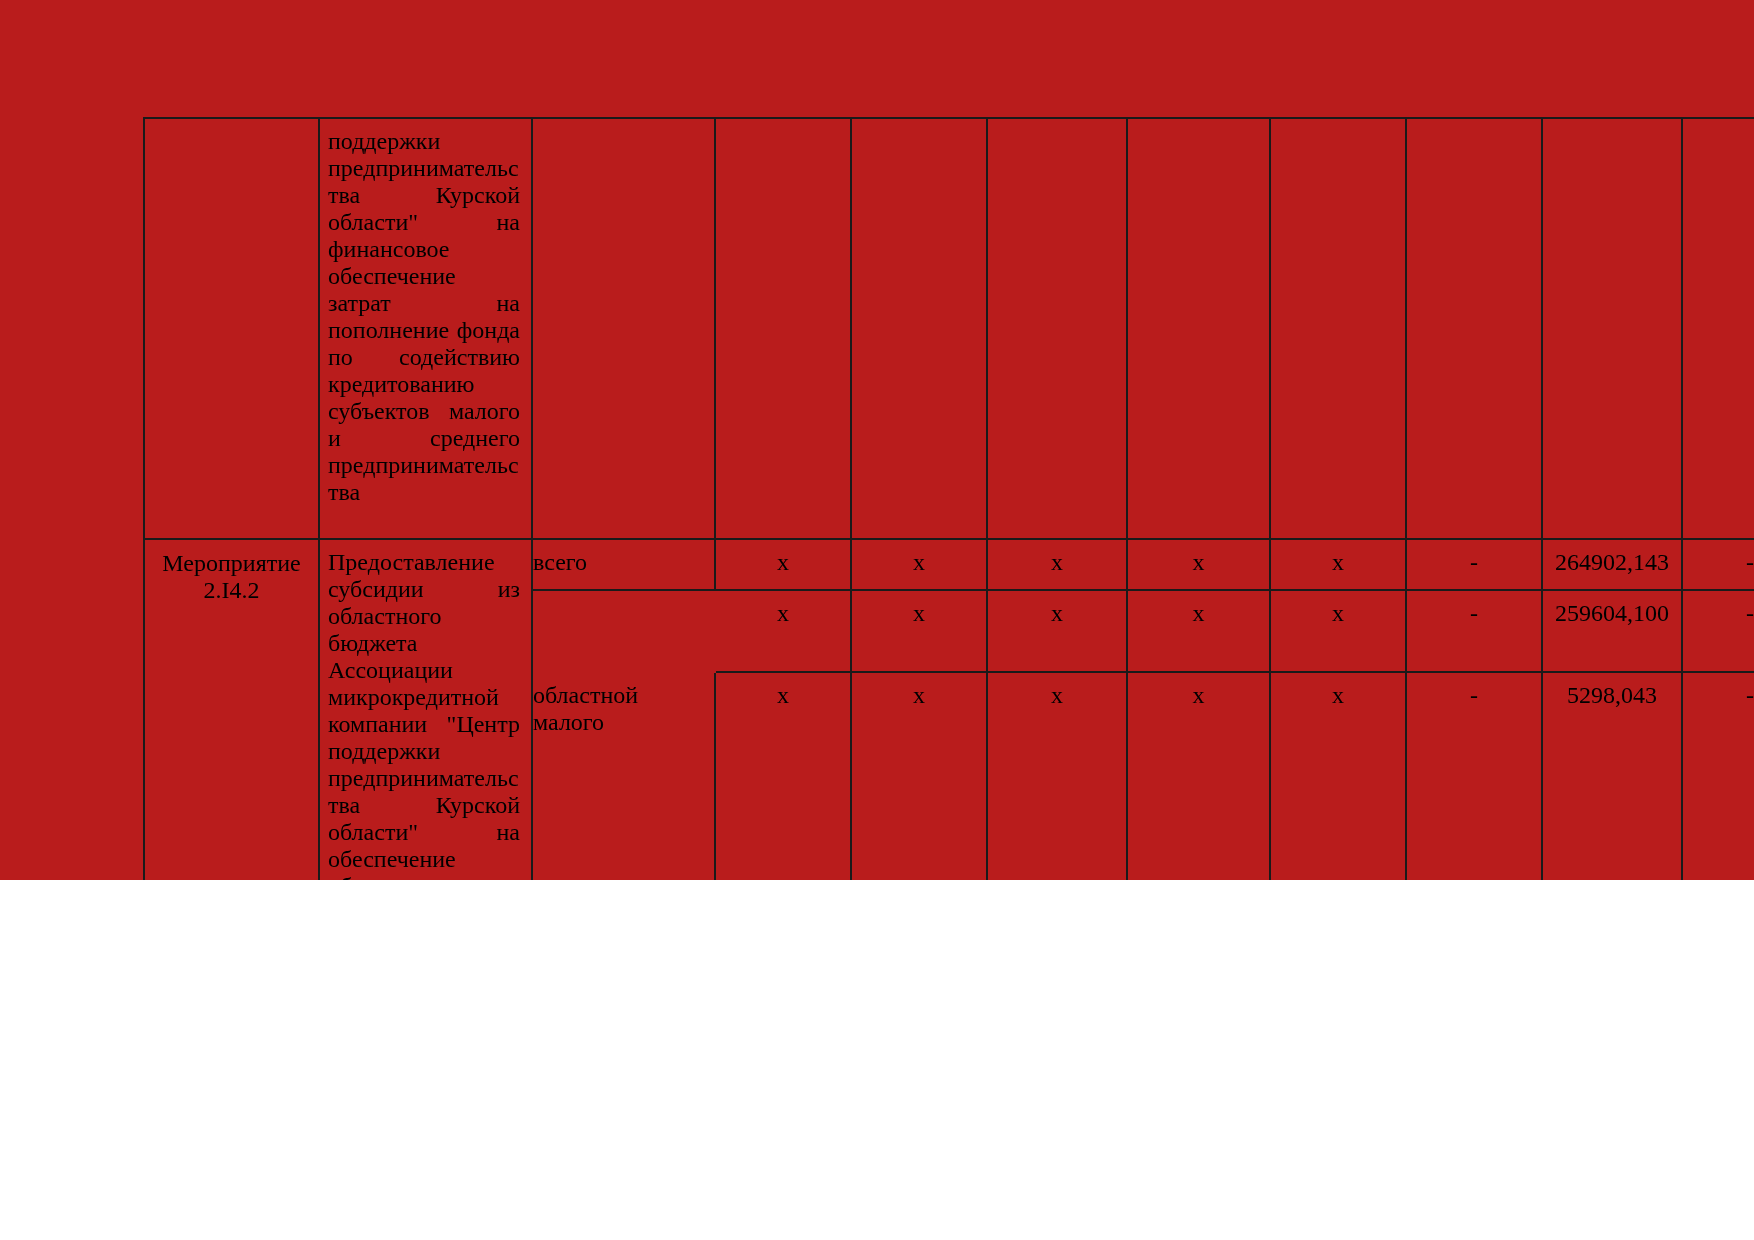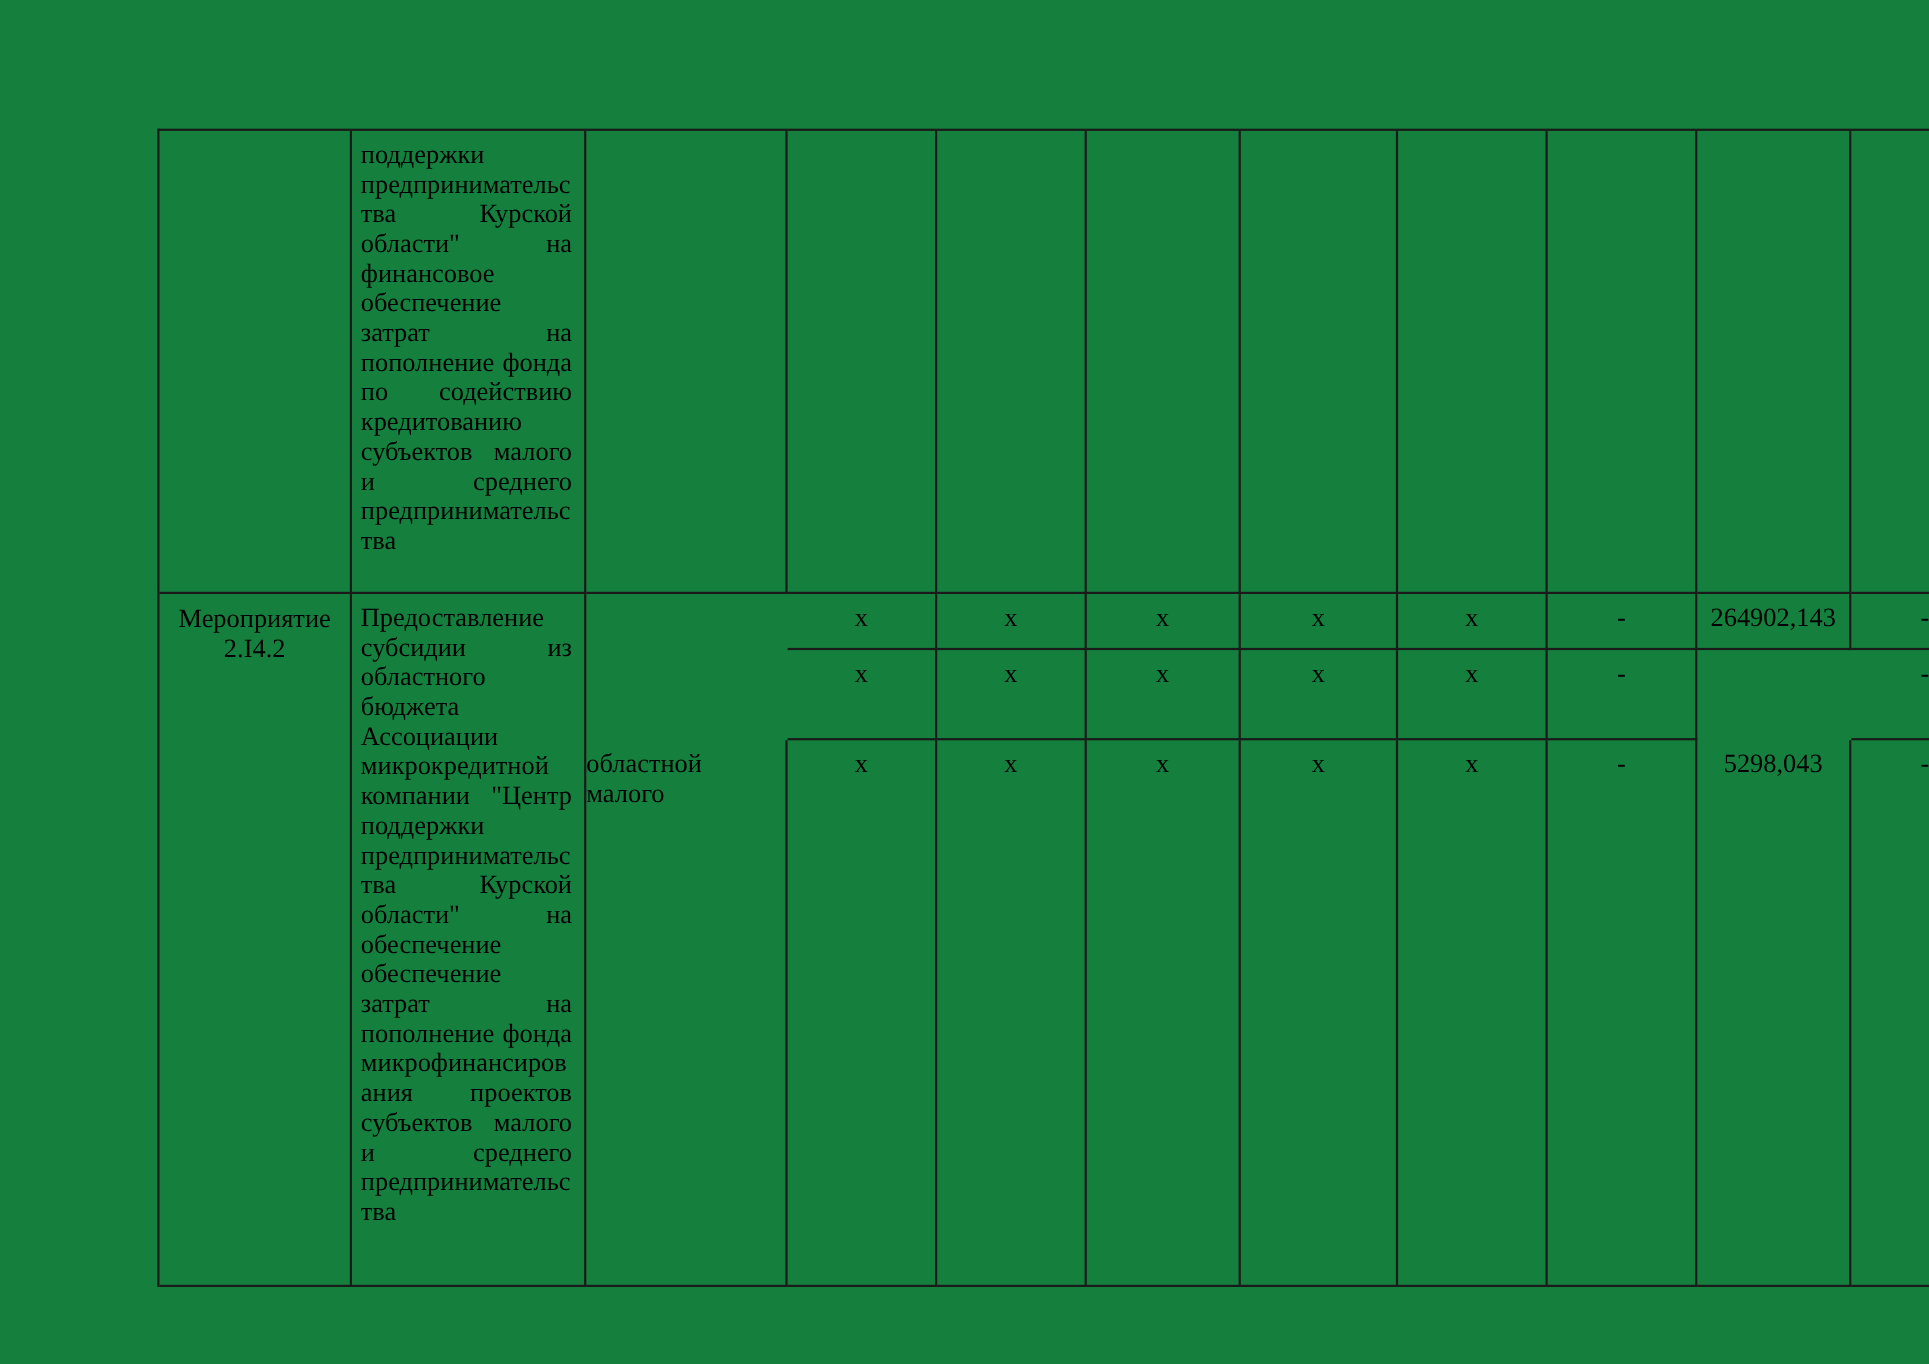--- a/index.html
+++ b/index.html
@@ -1,21 +1,21 @@
 <!DOCTYPE html>
 <html><head>
 <meta charset="utf-8">
 <style>
   html,body{margin:0;padding:0;}
   body{background:#ffffff;}
   .page{
     position:relative;
-    width:1754px;height:1240px;
+    width:1754px;height:880px;
     overflow:hidden;
-    background:#15803d;
+    background:#b91c1c;
     font-family:"Liberation Serif","DejaVu Serif",serif;
     color:#000000;
   }
   .tbl{
     position:absolute;
     left:143px;top:117px;
     display:grid;
     grid-template-columns:175px 213px 183px 136px 136px 140px 143px 136px 136px 140px 136px;
     grid-template-rows:421px 51px 82px 497px;
     border-top:2px solid #1a1a1a;
@@ -67,35 +67,37 @@
     <div class="cell c6 r1"></div>
     <div class="cell c7 r1"></div>
     <div class="cell c8 r1"></div>
     <div class="cell c9 r1"></div>
     <div class="cell c10 r1"></div>
     <div class="cell c11 r1"></div>
 
     <div class="cell c1 rs act">Мероприятие 2.I4.2</div>
     <div class="cell c2 rs desc">Предоставление субсидии из областного бюджета Ассоциации микрокредитной компании "Центр поддержки предпринимательс​тва Курской области" на обеспечение обеспечение затрат на пополнение фонда микрофинансиров​ания проектов субъектов малого и среднего предпринимательс​тва</div>
 
+    <div class="cell c3 r2 lbl">всего</div>
     <div class="cell c4 r2 val">х</div>
     <div class="cell c5 r2 val">х</div>
     <div class="cell c6 r2 val">х</div>
     <div class="cell c7 r2 val">х</div>
     <div class="cell c8 r2 val">х</div>
     <div class="cell c9 r2 val">-</div>
     <div class="cell c10 r2 val">264902,143</div>
     <div class="cell c11 r2 val">-</div>
 
     <div class="cell c4 r3 val">х</div>
     <div class="cell c5 r3 val">х</div>
     <div class="cell c6 r3 val">х</div>
     <div class="cell c7 r3 val">х</div>
     <div class="cell c8 r3 val">х</div>
     <div class="cell c9 r3 val">-</div>
+    <div class="cell c10 r3 val">259604,100</div>
     <div class="cell c11 r3 val">-</div>
 
     <div class="cell c3 r4 lbl">областной малого</div>
     <div class="cell c4 r4 val">х</div>
     <div class="cell c5 r4 val">х</div>
     <div class="cell c6 r4 val">х</div>
     <div class="cell c7 r4 val">х</div>
     <div class="cell c8 r4 val">х</div>
     <div class="cell c9 r4 val">-</div>
     <div class="cell c10 r4 val">5298,043</div>

